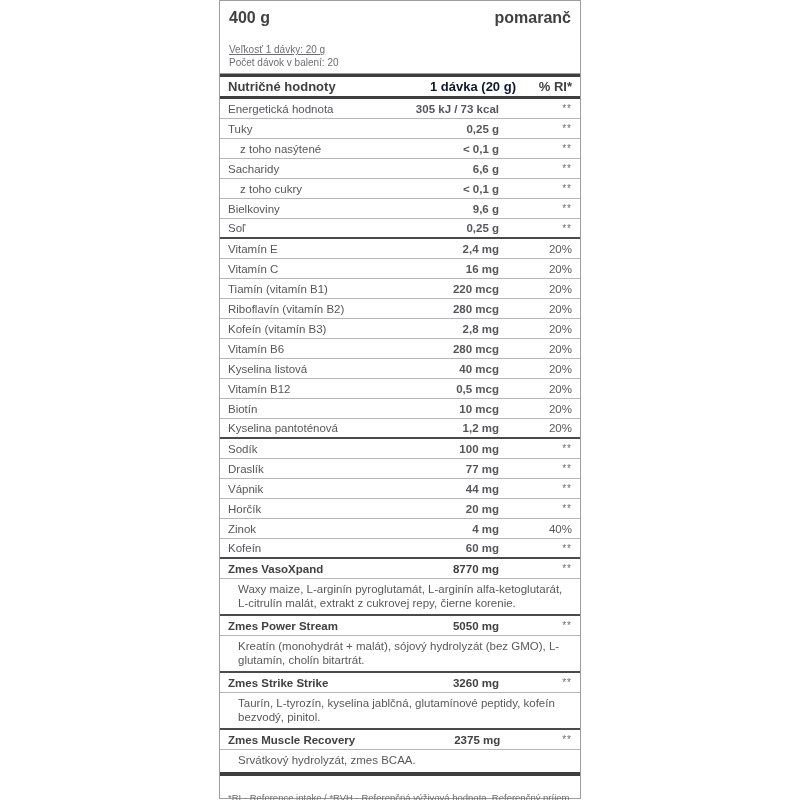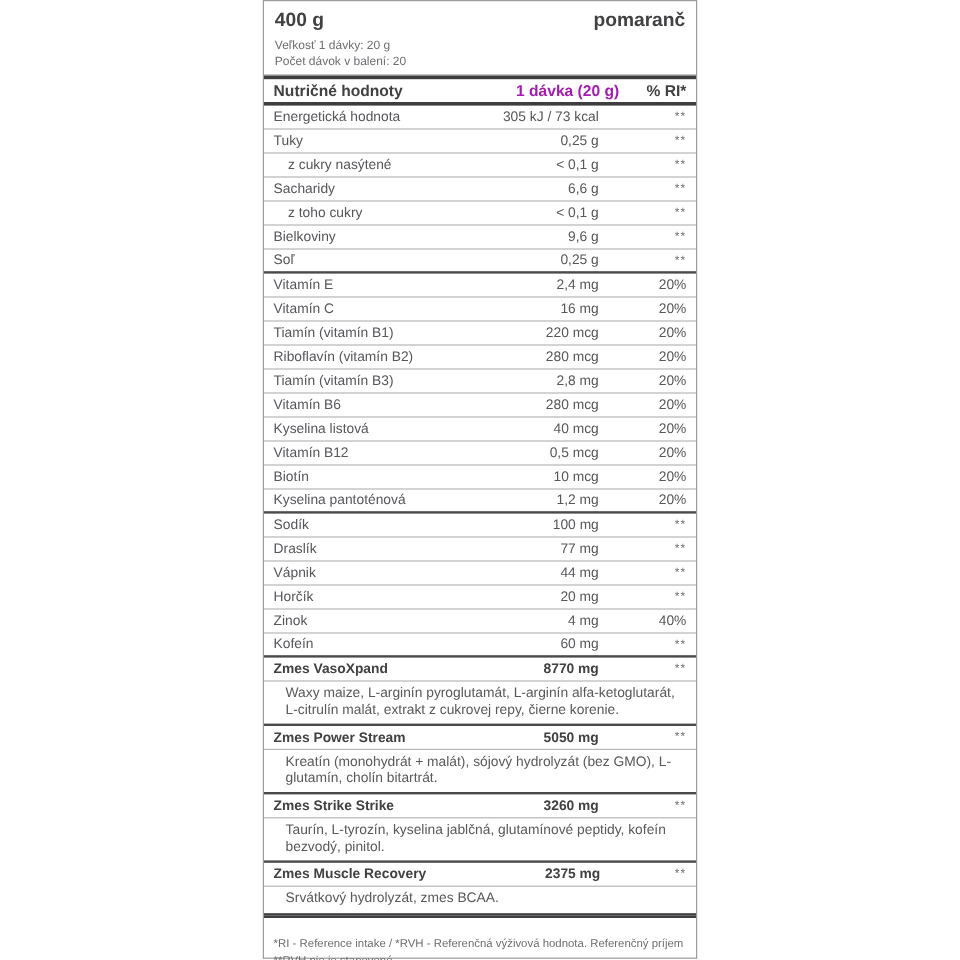--- a/index.html
+++ b/index.html
@@ -4,32 +4,32 @@
 <style>
   * { margin:0; padding:0; box-sizing:border-box; }
   html,body { width:800px; height:800px; background:#ffffff;
     font-family:"Liberation Sans","DejaVu Sans",sans-serif; }
   .page { position:relative; width:800px; height:800px; background:#ffffff; overflow:hidden; }
   .label { position:absolute; left:219px; top:0; width:362px; height:799px;
     border:1px solid #9d9d9d; background:#ffffff; }
   .prod-head { display:flex; justify-content:space-between; align-items:baseline;
     padding:8px 9px 0 9px; font-size:16px; font-weight:bold; color:#414042;gap:16px; }
   .prod-sub { padding:0 9px; font-size:10px; color:#6d6e71; line-height:13px; }
-  .prod-sub.first { margin-top:5px; }
+  .prod-sub.first { margin-top:16px;text-decoration:underline; }
   .rule-dbl-top { margin-top:4px; height:2px; border-top:1px solid #9d9d9d;
     border-bottom:3px solid #3e3e40; }
   .thead { display:flex; align-items:center; height:22px; padding:0 8px;
     border-bottom:3px solid #3e3e40; font-size:13px; font-weight:bold; color:#414042; }
   .th-label { flex:1; }
   .th-serv { width:150px; text-align:right; }
   .th-ri { width:56px; text-align:right; }
   .row { display:flex; align-items:center; height:20px; padding:0 8px;
     border-bottom:1px solid #b6b6b6; font-size:11.5px; color:#56575a;gap:18px; }
   .c-label { flex:1; white-space:nowrap; }
-  .c-value { width:130px; text-align:right; white-space:nowrap; }
+  .c-value { width:130px; text-align:right; white-space:nowrap;font-weight:bold; }
   .c-ri { width:55px; text-align:right; white-space:nowrap; }
   .row.indent .c-label { padding-left:12px; }
   .row.bold .c-label, .row.bold .c-value { font-weight:bold; color:#414042; }
   .stars { font-size:10px; letter-spacing:1px; color:#6d6e71; }
   .desc { padding:3px 12px 4px 18px; font-size:11.5px; line-height:14px;
     color:#58595b; border-bottom:1px solid #b6b6b6; }
   .sep-thick { border-bottom:2px solid #4a4a4c; }
   .sep-none { border-bottom:none; }
   .rule-dbl-bottom { height:1px; border-top:2px solid #3e3e40;
     border-bottom:2px solid #3e3e40; margin-top:1px; }
@@ -46,37 +46,37 @@
       <span>400 g</span>
       <span>pomaranč</span>
     </div>
     <div class="prod-sub first">Veľkosť 1 dávky: 20 g</div>
     <div class="prod-sub">Počet dávok v balení: 20</div>
 
     <div class="rule-dbl-top"></div>
 
     <div class="thead">
       <span class="th-label">Nutričné hodnoty</span>
-      <span class="th-serv" style="color: #a21caf;">1 dávka (20 g)</span>
+      <span class="th-serv" style="color: #0f172a;">1 dávka (20 g)</span>
       <span class="th-ri">% RI*</span>
     </div>
 
     <div id="rows">
         <div class="row">
           <span class="c-label">Energetická hodnota</span>
           <span class="c-value">305 kJ / 73 kcal</span>
           <span class="c-ri stars">**</span>
         </div>
         <div class="row">
           <span class="c-label">Tuky</span>
           <span class="c-value">0,25 g</span>
           <span class="c-ri stars">**</span>
         </div>
         <div class="row indent">
-          <span class="c-label">z cukry nasýtené</span>
+          <span class="c-label">z toho nasýtené</span>
           <span class="c-value">&lt; 0,1 g</span>
           <span class="c-ri stars">**</span>
         </div>
         <div class="row">
           <span class="c-label">Sacharidy</span>
           <span class="c-value">6,6 g</span>
           <span class="c-ri stars">**</span>
         </div>
         <div class="row indent">
           <span class="c-label">z toho cukry</span>
@@ -107,21 +107,21 @@
           <span class="c-label">Tiamín (vitamín B1)</span>
           <span class="c-value">220 mcg</span>
           <span class="c-ri">20%</span>
         </div>
         <div class="row">
           <span class="c-label">Riboflavín (vitamín B2)</span>
           <span class="c-value">280 mcg</span>
           <span class="c-ri">20%</span>
         </div>
         <div class="row">
-          <span class="c-label">Tiamín (vitamín B3)</span>
+          <span class="c-label">Kofeín (vitamín B3)</span>
           <span class="c-value">2,8 mg</span>
           <span class="c-ri">20%</span>
         </div>
         <div class="row">
           <span class="c-label">Vitamín B6</span>
           <span class="c-value">280 mcg</span>
           <span class="c-ri">20%</span>
         </div>
         <div class="row">
           <span class="c-label">Kyselina listová</span>

